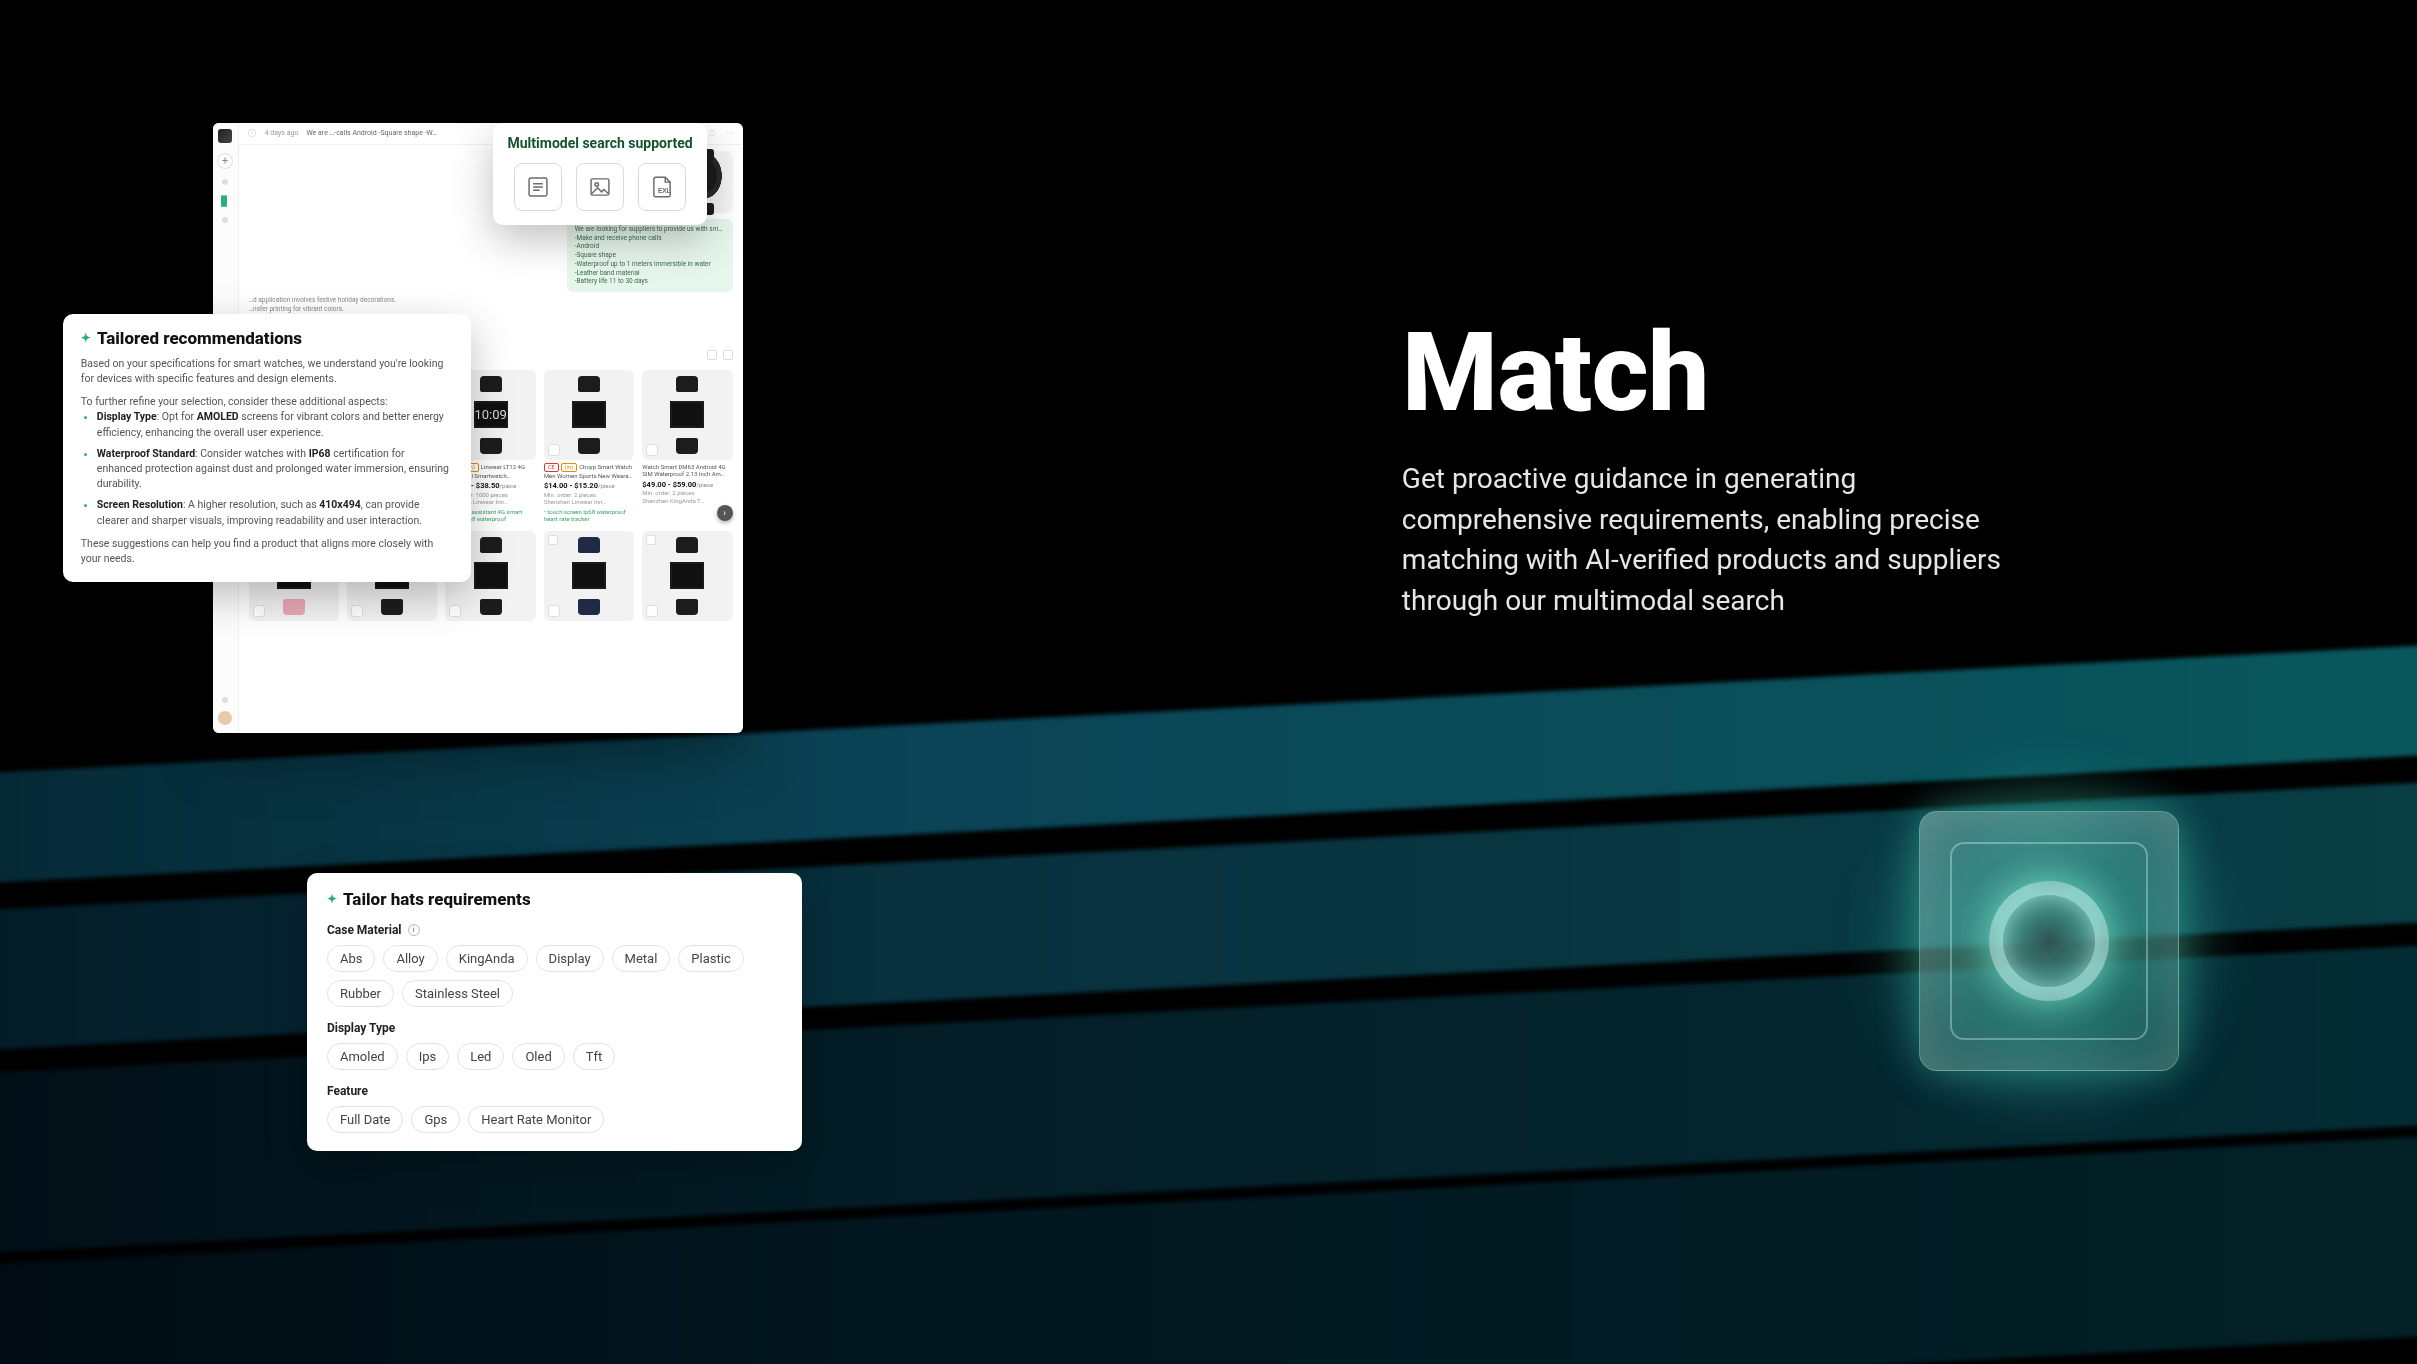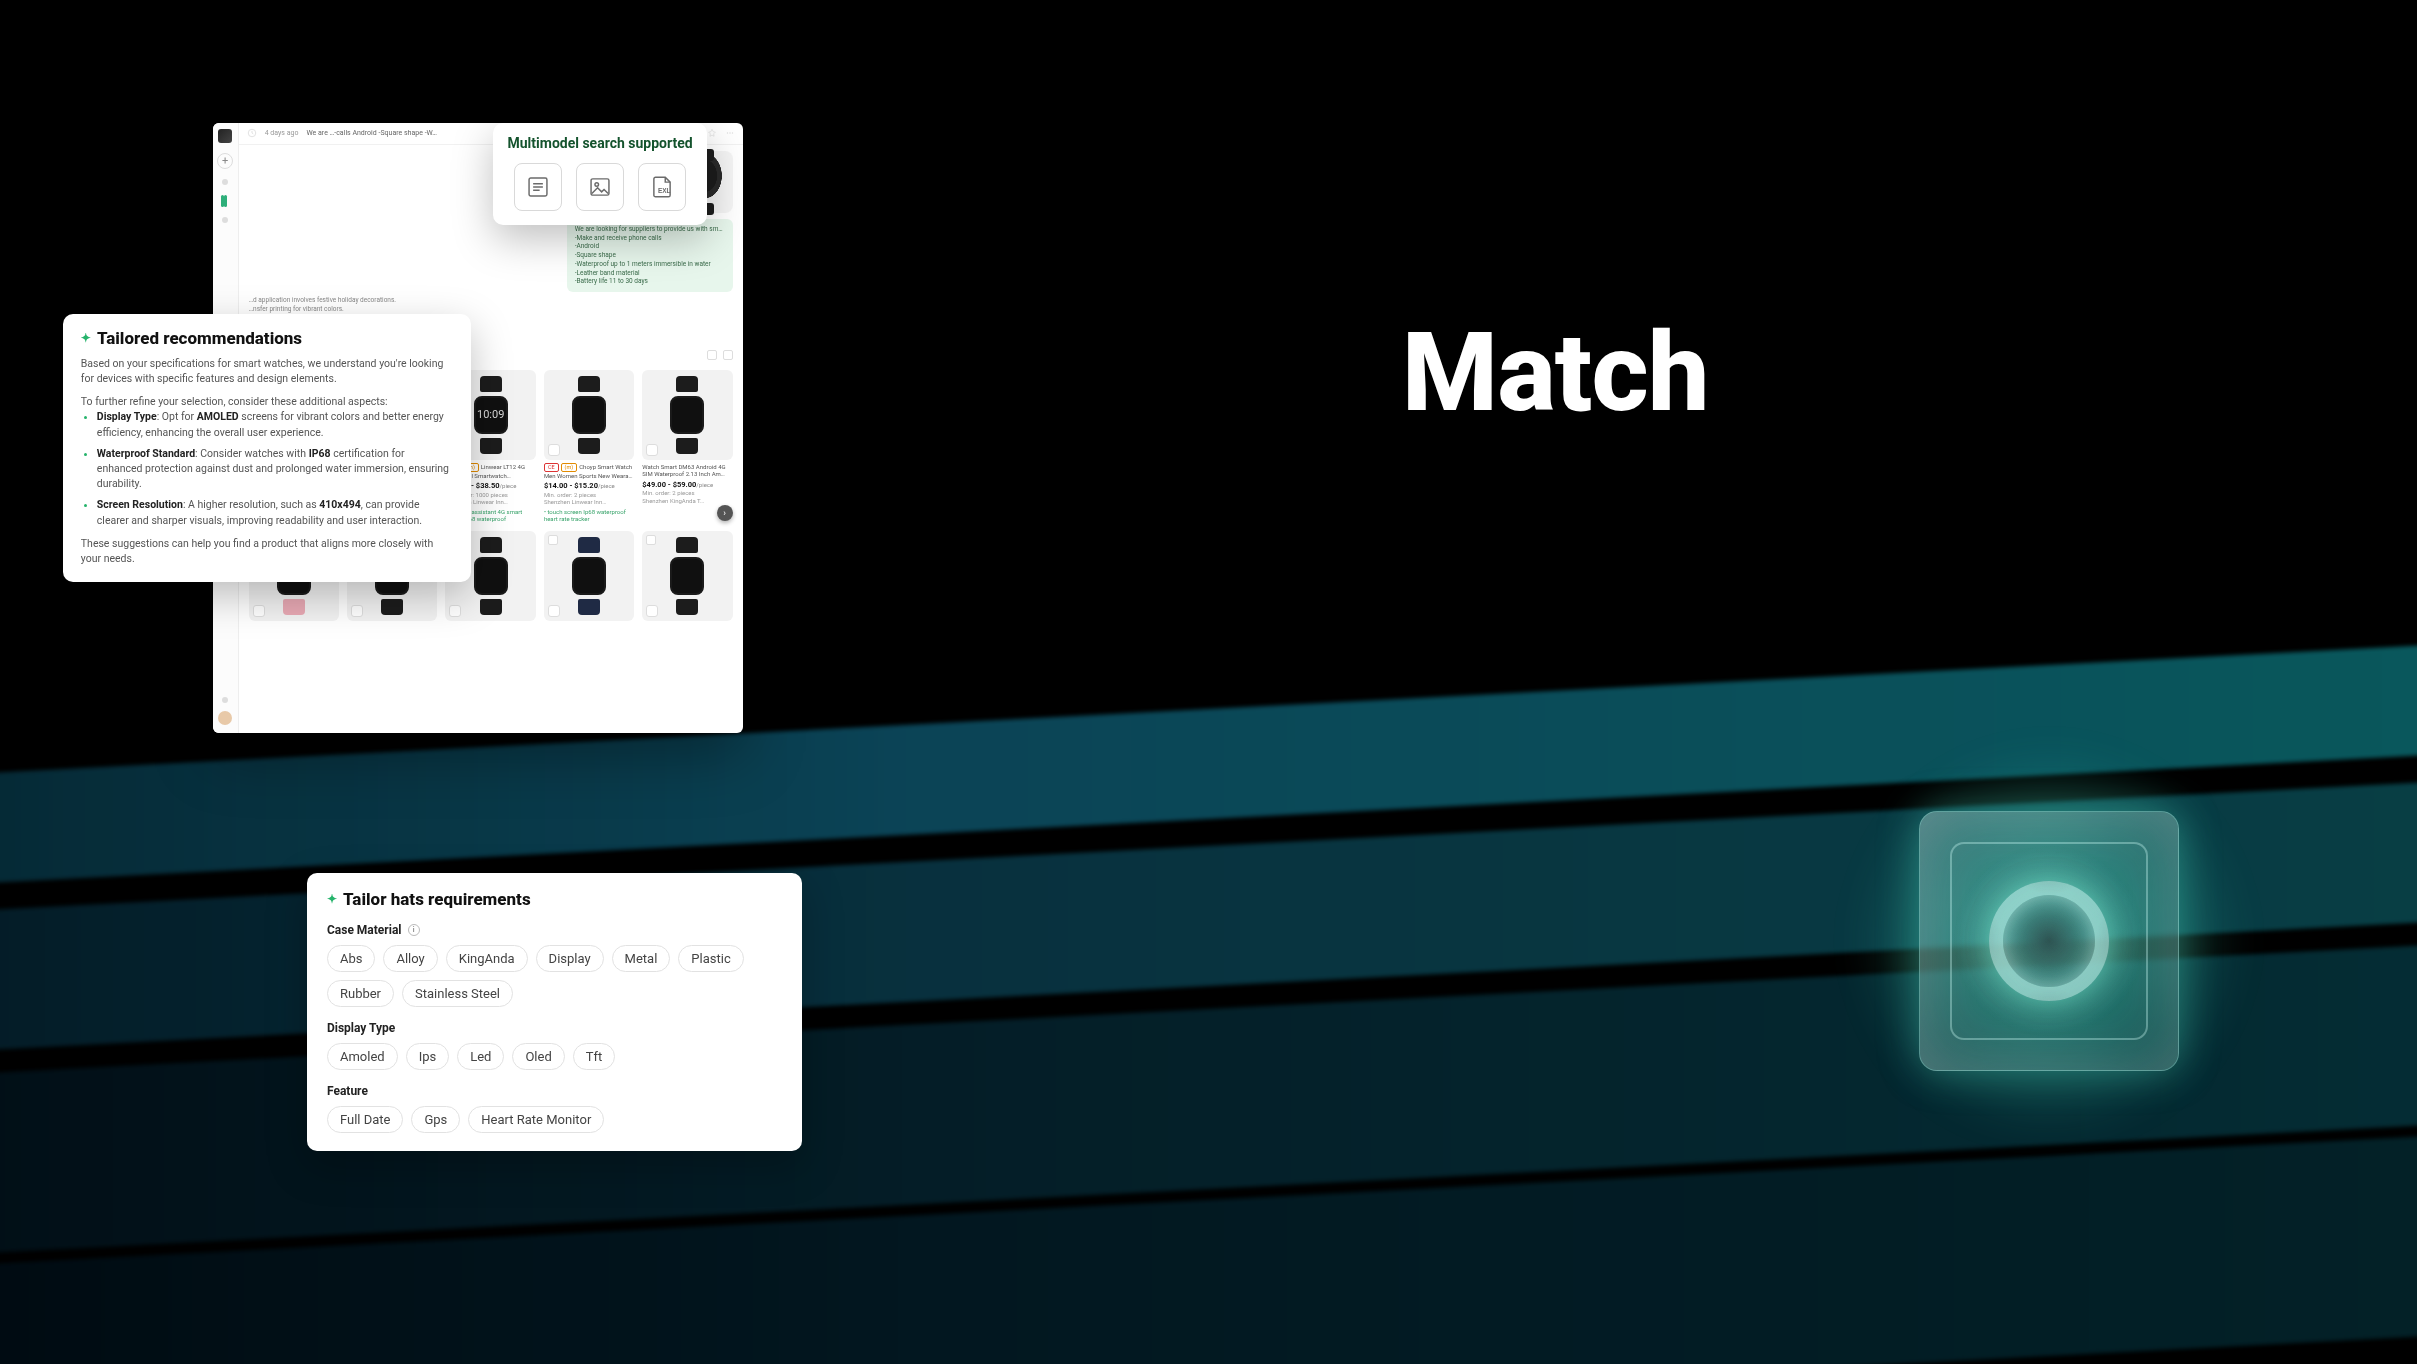--- a/index.html
+++ b/index.html
@@ -168,21 +168,21 @@
   
   .grid { display:grid; grid-template-columns:repeat(5,1fr); gap:8px; margin-top:8px;}
   .card {}
   .card .thumb {
     width:100%; aspect-ratio:1/1; border-radius:6px; background:#f2f2f2;
     position:relative; display:flex;align-items:center;justify-content:center;
   }
   .thumb .strap {position:absolute;width:22px;left:50%;transform:translateX(-50%);}
   .thumb .strap.top{top:6px;height:16px;border-radius:4px 4px 2px 2px;}
   .thumb .strap.bot{bottom:6px;height:16px;border-radius:2px 2px 4px 4px;}
-  .thumb .face{width:34px;height:38px;border:2px solid #1a1a1a;border-radius:8px;background:#101010;display:flex;align-items:center;justify-content:center;color:#d8d8d8;font-size:11px;z-index:1;}
+  .thumb .face{width:34px;height:27px;border:2px solid #1a1a1a;border-radius:0;background:#101010;display:flex;align-items:center;justify-content:center;color:#d8d8d8;font-size:13px;z-index:1;}
   .thumb.black .strap{background:#1c1c1c;}
   .thumb.steel .strap{background:linear-gradient(#bfc4c8,#8d9297);}
   .thumb.pink  .strap{background:#e8a9b4;}
   .thumb.navy  .strap{background:#1f2a44;}
   .thumb .fav{position:absolute;left:4px;bottom:4px;width:12px;height:12px;border:1px solid #ddd;border-radius:3px;background:#fff;}
   .thumb .play{position:absolute;left:4px;top:4px;width:10px;height:10px;background:#fff;border:1px solid #ddd;border-radius:2px;}
 
   .card .meta{margin-top:3px;font-size:6px;line-height:1.25;}
   .meta .ctitle{color:#555;display:-webkit-box;-webkit-line-clamp:2;-webkit-box-orient:vertical;overflow:hidden;}
   .meta .price{font-weight:700;color:#111;font-size:7.5px;margin-top:2px;}
@@ -267,20 +267,21 @@
   <div class="band b2"></div>
   <div class="band b3"></div>
   <div class="band b4"></div>
 </div>
 
 <div class="hero">
   <h1>
     <br>
     <span>Match</span>
   </h1>
+  <p>Get proactive guidance in generating comprehensive requirements, enabling precise matching with AI-verified products and suppliers through our multimodal search</p>
 </div>
 
 <div class="cube-wrap">
   <div class="glow"></div>
   <div class="cube">
     <div class="ring"></div>
   </div>
 </div>
 
 <div class="mock">

